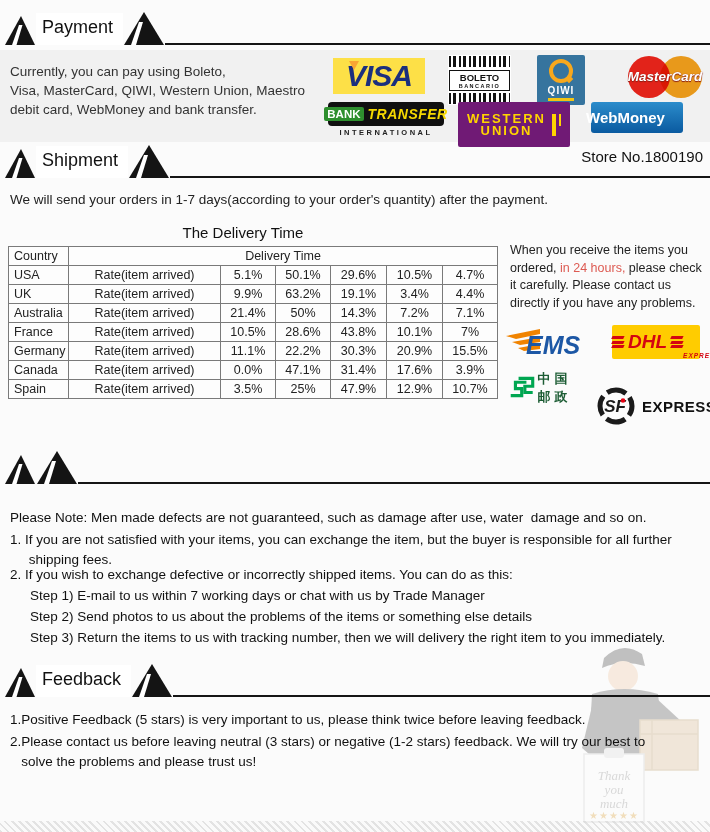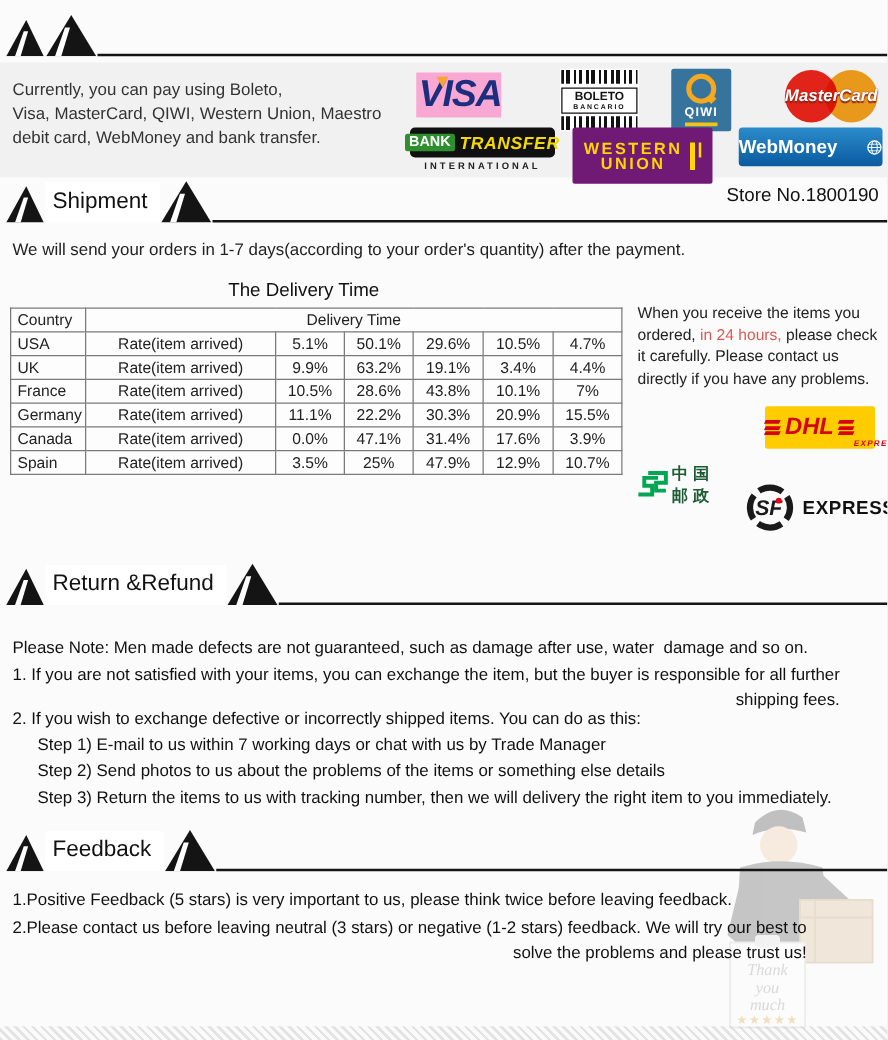--- a/index.html
+++ b/index.html
@@ -13,22 +13,22 @@
              align-self:stretch;display:flex;align-items:center;}
   .sec-line{flex:1;border-bottom:2px solid #151515;}
 
   
   .pay-band{position:absolute;top:50px;left:0;width:710px;height:92px;background:#f1f1f1;}
   .pay-desc{position:absolute;top:62px;left:10px;width:318px;font-size:13.5px;line-height:19px;
             color:#333;white-space:pre-line;}
 
   .logo{position:absolute;}
   
-  .visa{top:58px;left:333px;width:68px;height:36px;background:#f9a8d4;display:flex;align-items:center;
-        justify-content:flex-end;}
+  .visa{top:58px;left:333px;width:92px;height:36px;background:#fde047;display:flex;align-items:center;
+        justify-content:center;}
   .visa-text{font-size:30px;font-weight:bold;font-style:italic;color:#1b2f7e;letter-spacing:-1px;}
   .visa-wedge{position:absolute;left:16px;top:3px;width:10px;height:9px;background:#f9a533;
               clip-path:polygon(0 0,100% 0,50% 100%);}
   
   .boleto{top:55px;left:448px;width:63px;height:50px;background:#fff;display:flex;flex-direction:column;
           justify-content:space-between;padding:1px;box-sizing:border-box;}
   .barcode{height:11px;background:repeating-linear-gradient(90deg,#111 0 2px,#fff 2px 4px,#111 4px 7px,#fff 7px 10px);}
   .boleto-label{border:1px solid #111;text-align:center;padding:1px 0;}
   .boleto-label .b1{display:block;font-size:9.5px;font-weight:bold;color:#111;}
   .boleto-label .b2{display:block;font-size:5.5px;font-weight:bold;letter-spacing:1.5px;color:#111;}
@@ -58,21 +58,21 @@
   
   .wu{top:102px;left:458px;width:112px;height:45px;background:#701a75;border-radius:2px;display:flex;
       align-items:center;justify-content:center;gap:6px;}
   .wu-text span{display:block;color:#ffd400;font-weight:bold;font-size:13px;line-height:12px;
                 letter-spacing:2px;text-align:center;}
   .wu-bars{display:flex;align-items:flex-start;gap:3px;}
   .wu-bars i{display:block;background:#ffd400;}
   .wu-b1{width:4px;height:22px;}
   .wu-b2{width:2px;height:12px;}
   
-  .wm{top:102px;left:591px;width:115px;height:31px;background:linear-gradient(180deg,#2b8ccb,#0a5aa0);
+  .wm{top:102px;left:591px;width:92px;height:31px;background:linear-gradient(180deg,#2b8ccb,#0a5aa0);
       border-radius:3px;display:flex;align-items:center;justify-content:center;gap:23px;}
   .wm-text{color:#fff;font-weight:bold;font-size:15px;}
 
   
   .store-no{position:absolute;top:148px;right:7px;font-size:15px;color:#111;z-index:4;}
   .ship-intro{position:absolute;top:192px;left:10px;font-size:13.5px;color:#222;}
   .table-title{position:absolute;top:224px;left:8px;width:470px;text-align:center;font-size:15px;color:#111;}
   .dtable{position:absolute;top:246px;left:8px;border-collapse:collapse;table-layout:fixed;
           width:489px;background:#fdfdfd;}
   .dtable td{border:1px solid #7a7a7a;font-size:12.5px;color:#222;text-align:center;
@@ -92,38 +92,39 @@
   .dhl-text{color:#d40511;font-weight:bold;font-style:italic;font-size:19px;line-height:18px;}
   .dhl-sub{color:#d40511;font-style:italic;font-weight:bold;font-size:6.5px;letter-spacing:1px;
            align-self:flex-end;margin:-2px 12px 0 0;}
   .cpost{top:366px;left:506px;width:80px;display:flex;flex-direction:row;align-items:center;}
   .cpost-text{font-size:13px;font-weight:bold;letter-spacing:4px;color:#1c5c34;margin-top:2px;
               font-family:"DejaVu Sans",sans-serif;}
   .sf{top:386px;left:596px;display:flex;align-items:center;}
   .sf-express{font-weight:bold;font-size:15px;color:#111;letter-spacing:.5px;margin-left:6px;}
 
   
-  .bodyline{position:absolute;font-size:13.5px;color:#111;white-space:pre-wrap;z-index:2;text-align:right;}
+  .bodyline{position:absolute;font-size:13.5px;color:#111;white-space:pre-wrap;z-index:2;}
 
   
   .watermark{position:absolute;top:638px;left:552px;width:158px;height:187px;opacity:.3;z-index:1;}
 
   .stripes{position:absolute;left:0;right:0;bottom:0;height:11px;
            background:repeating-linear-gradient(45deg,#e3e3e3 0 2px,#fafafa 2px 5px);}
 </style>
 </head>
 <body>
 
 <div class="page">
 
   <div class="sec-header" style="top:13px">
     <svg width="32" height="30" viewBox="0 0 32 30">
         <polygon points="1,30 17,1 31,30" fill="#141414"></polygon>
         <polygon points="8,30 15,10 18.5,10 12.5,30" fill="#ffffff"></polygon>
       </svg>
+    <span class="sec-label">Payment</span>
     <svg width="42" height="34" viewBox="0 0 42 34">
         <polygon points="1,34 21,1 41,34" fill="#141414"></polygon>
         <polygon points="8,34 16,11 20,11 13,34" fill="#ffffff"></polygon>
       </svg>
     <div class="sec-line"></div>
   </div>
 
   <div class="pay-band"></div>
   <div class="pay-desc">Currently, you can pay using Boleto,
 Visa, MasterCard, QIWI, Western Union, Maestro
@@ -228,20 +229,29 @@
     <tr>
       <td class="c-country">UK</td>
       <td>Rate(item arrived)</td>
       <td>9.9%</td>
       <td>63.2%</td>
       <td>19.1%</td>
       <td>3.4%</td>
       <td>4.4%</td>
     </tr>
     <tr>
+      <td class="c-country">Australia</td>
+      <td>Rate(item arrived)</td>
+      <td>21.4%</td>
+      <td>50%</td>
+      <td>14.3%</td>
+      <td>7.2%</td>
+      <td>7.1%</td>
+    </tr>
+    <tr>
       <td class="c-country">France</td>
       <td>Rate(item arrived)</td>
       <td>10.5%</td>
       <td>28.6%</td>
       <td>43.8%</td>
       <td>10.1%</td>
       <td>7%</td>
     </tr>
     <tr>
       <td class="c-country">Germany</td>
@@ -268,20 +278,30 @@
       <td>25%</td>
       <td>47.9%</td>
       <td>12.9%</td>
       <td>10.7%</td>
     </tr>
   </tbody>
     </table>
 
   <div class="note"><span>When you receive the items you ordered, </span><span class="note-red">in 24 hours,</span><span> please check it carefully. Please contact us directly if you have any problems.</span></div>
 
+  <div class="logo ems">
+    <svg width="76" height="30" viewBox="0 0 76 30">
+      <g fill="#f08300">
+        <polygon points="0,9 34,2 34,7 10,12"></polygon>
+        <polygon points="6,15 34,10 34,15 14,18"></polygon>
+        <polygon points="12,21 34,17 34,22 18,24"></polygon>
+      </g>
+      <text x="20" y="27" font-size="25" font-style="italic" font-weight="bold" fill="#1c57a5">EMS</text>
+    </svg>
+  </div>
 
   <div class="logo dhl">
     <div class="dhl-row">
       <div class="dhl-dashes">
           <i></i>
           <i></i>
           <i></i>
         </div>
       <span class="dhl-text">DHL</span>
       <div class="dhl-dashes">
@@ -308,21 +328,20 @@
       <circle cx="27" cy="14.5" r="2.3" fill="#e60012"></circle>
     </svg>
     <span class="sf-express">EXPRESS</span>
   </div>
 
   <div class="sec-header" style="top:452px">
     <svg width="32" height="30" viewBox="0 0 32 30">
         <polygon points="1,30 17,1 31,30" fill="#141414"></polygon>
         <polygon points="8,30 15,10 18.5,10 12.5,30" fill="#ffffff"></polygon>
       </svg>
-    <span class="sec-label">Return &amp;Refund</span>
     <svg width="42" height="34" viewBox="0 0 42 34">
         <polygon points="1,34 21,1 41,34" fill="#141414"></polygon>
         <polygon points="8,34 16,11 20,11 13,34" fill="#ffffff"></polygon>
       </svg>
     <div class="sec-line"></div>
   </div>
 
   <div class="bodyline" style="top:510px;left:10px">Please Note: Men made defects are not guaranteed, such as damage after use, water  damage and so on.</div>
   <div class="bodyline" style="top:530px;left:10px;line-height:20px">1. If you are not satisfied with your items, you can exchange the item, but the buyer is responsible for all further
      shipping fees.</div>

